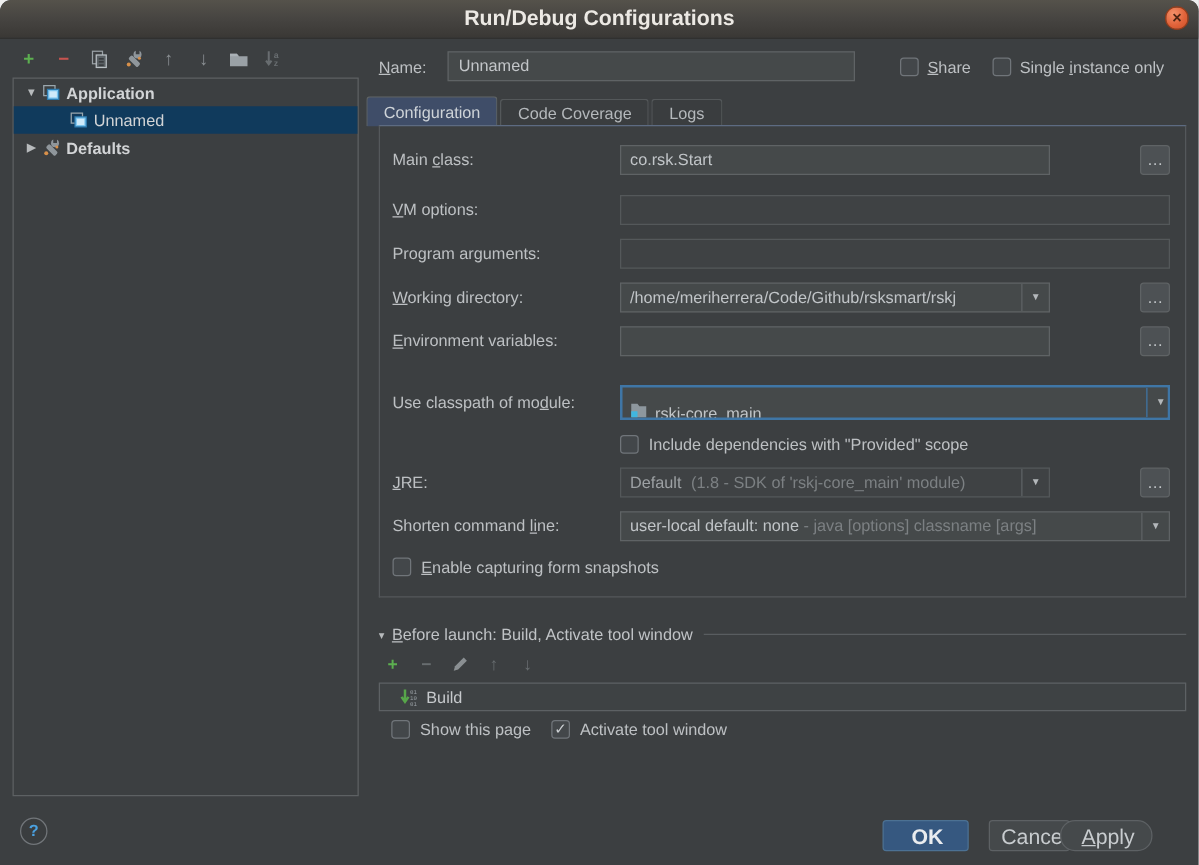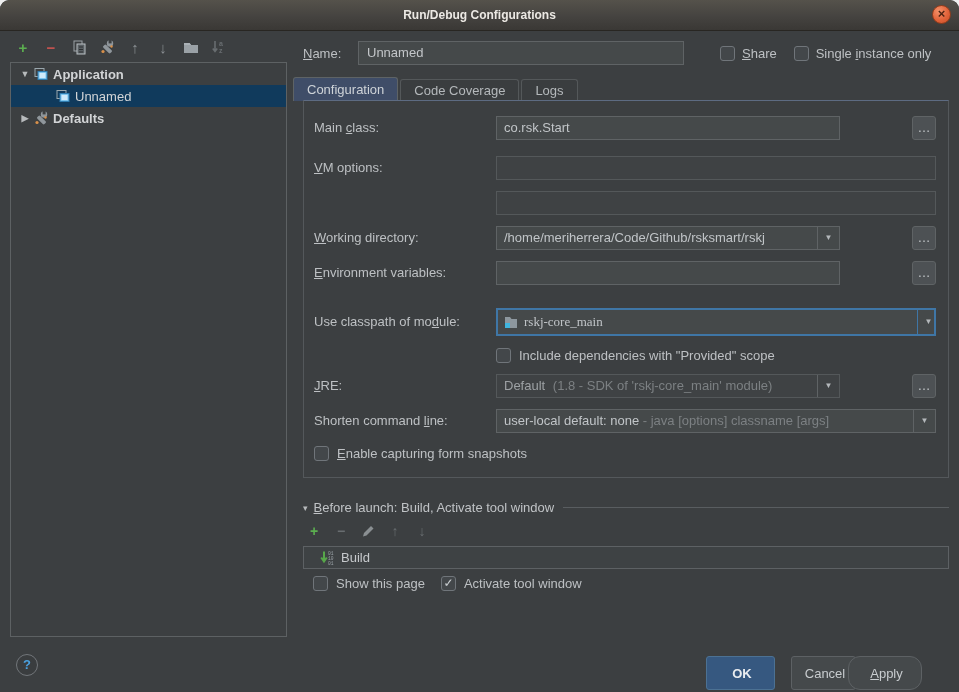--- a/index.html
+++ b/index.html
@@ -5,21 +5,21 @@
   html,body{margin:0;padding:0;background:#efefef;}
   #window{position:relative;width:959px;height:692px;background:#3c3f41;
     border-radius:9px 9px 0 0;overflow:hidden;
     font-family:"Liberation Sans",sans-serif;font-size:13px;color:#bdc0c3;}
   .mn{text-decoration:underline;}
   
   .titlebar{position:absolute;left:0;top:0;right:0;height:30px;
     background:linear-gradient(#55524b,#454340 55%,#3a3835);
     border-bottom:1px solid #282622;border-radius:9px 9px 0 0;}
   .title{position:absolute;left:0;right:0;top:0;height:30px;line-height:30px;
-    text-align:center;font-weight:bold;color:#ece9e4;font-size:12px;}
+    text-align:center;font-weight:bold;color:#ece9e4;font-size:17px;}
   .closebtn{position:absolute;right:8px;top:5px;width:19px;height:19px;border-radius:50%;
     background:radial-gradient(circle at 35% 30%,#f4926b,#e1633a 55%,#c94f27);
     border:1px solid #943d1c;box-sizing:border-box;color:#4e2412;font-weight:bold;
     font-size:13px;line-height:16px;text-align:center;cursor:pointer;}
   
   .ltoolbar{position:absolute;left:15px;top:38px;display:flex;gap:12px;align-items:center;height:18px;}
   .tbico{width:16px;height:16px;display:flex;align-items:center;justify-content:center;
     font-size:15px;font-weight:bold;}
   .green{color:#5caf50;} .red{color:#c75450;} .gray{color:#8a8f92;} .dim{color:#686d70;}
   
@@ -54,40 +54,40 @@
   .field{position:absolute;left:192px;top:0;height:24px;box-sizing:border-box;background:#45494a;
     border:1px solid #5f6365;color:#c1c5c8;line-height:22px;padding:0 7px;white-space:nowrap;overflow:hidden;}
   .field.std{width:344px;} .field.wide{width:440px;}
   .field.disabled{background:#3f4244;border-color:#54585a;}
   .combo{padding-right:36px;}
   .arrowbox{position:absolute;top:0;right:0;width:21px;height:22px;border-left:1px solid #5f6365;
     display:flex;align-items:center;justify-content:center;font-size:8px;color:#b4b8bb;cursor:pointer;}
   .dots{position:absolute;left:608px;top:0;width:24px;height:24px;background:#4d5154;
     border:1px solid #5f6365;border-radius:3px;color:#c3c7ca;font-size:13px;line-height:20px;
     text-align:center;padding:0;cursor:pointer;font-family:"Liberation Sans",sans-serif;}
-  .focusfield{border:2px solid #3f76a6;line-height:20px;display:flex;align-items:center;gap:5px;padding:11px 5px;font-family:Liberation Serif, serif;}
+  .focusfield{border:2px solid #3f76a6;line-height:20px;display:flex;align-items:flex-start;gap:5px;padding:11px 5px;}
   .focusfield .arrowbox{height:20px;border-left:1px solid #3f76a6;background:#45494a;}
   .dimtxt{color:#7c8083;} .midtxt{color:#9da1a4;}
   .cbrow{position:absolute;display:flex;align-items:center;gap:8px;height:16px;}
   
   .blhead{position:absolute;left:303px;top:500px;width:646px;display:flex;align-items:center;color:#c0c3c6;}
   .blhead .tri{font-size:9px;color:#b7babc;margin-right:6px;}
   .blhead .hline{flex:1;border-top:1px solid #595d60;margin-left:9px;}
   .bltoolbar{position:absolute;left:307px;top:524px;display:flex;gap:13px;align-items:center;}
   .bltoolbar .tbico{width:14px;height:14px;font-size:14px;}
   .buildrow{position:absolute;left:303px;top:546px;width:646px;height:23px;box-sizing:border-box;
     background:#3e4244;border:1px solid #5d6164;display:flex;align-items:center;gap:5px;
     padding-left:16px;color:#c6c9cc;}
   .blchecks{position:absolute;left:313px;top:576px;display:flex;align-items:center;gap:8px;}
   
   .helpbtn{position:absolute;left:16px;top:654px;width:22px;height:22px;border-radius:50%;
     border:1px solid #72767a;box-sizing:border-box;color:#4aa1e0;font-weight:bold;font-size:13px;
     line-height:19px;text-align:center;background:#3a3d3f;cursor:pointer;}
-  .btn{position:absolute;top:656px;height:34px;box-sizing:border-box;border-radius:3px;
-    background:#45494b;border:1px solid #5d6164;color:#c8cccf;font-size:13px;text-align:center;
+  .btn{position:absolute;top:656px;height:25px;box-sizing:border-box;border-radius:3px;
+    background:#45494b;border:1px solid #5d6164;color:#c8cccf;font-size:17px;text-align:center;
     line-height:23px;cursor:pointer;font-family:"Liberation Sans",sans-serif;padding-left:9px;}
   .btn.primary{background:#365880;border-color:#4c7193;color:#e9ecef;font-weight:bold;}
   #okbtn{left:706px;width:69px;} #cancelbtn{left:791px;width:65px;} #applybtn{left:848px;width:74px;border-radius:12px;}
   svg{display:block;}
 </style>
 </head>
 <body>
 
 <div id="window">
 
@@ -205,20 +205,21 @@
       <div class="field std">co.rsk.Start</div>
       <button class="dots"><span>…</span></button>
     </div>
 
     <div class="row" style="top:55px;">
       <span class="lbl"><span></span><span class="mn">V</span><span>M options:</span></span>
       <div class="field wide disabled"></div>
     </div>
 
     <div class="row" style="top:90px;">
+      <span class="lbl"><span>Program ar</span><span class="mn">g</span><span>uments:</span></span>
       <div class="field wide disabled"></div>
     </div>
 
     <div class="row" style="top:125px;">
       <span class="lbl"><span></span><span class="mn">W</span><span>orking directory:</span></span>
       <div class="field std combo">
         <span>/home/meriherrera/Code/Github/rsksmart/rskj</span>
         <span class="arrowbox">▼</span>
       </div>
       <button class="dots"><span>…</span></button>

